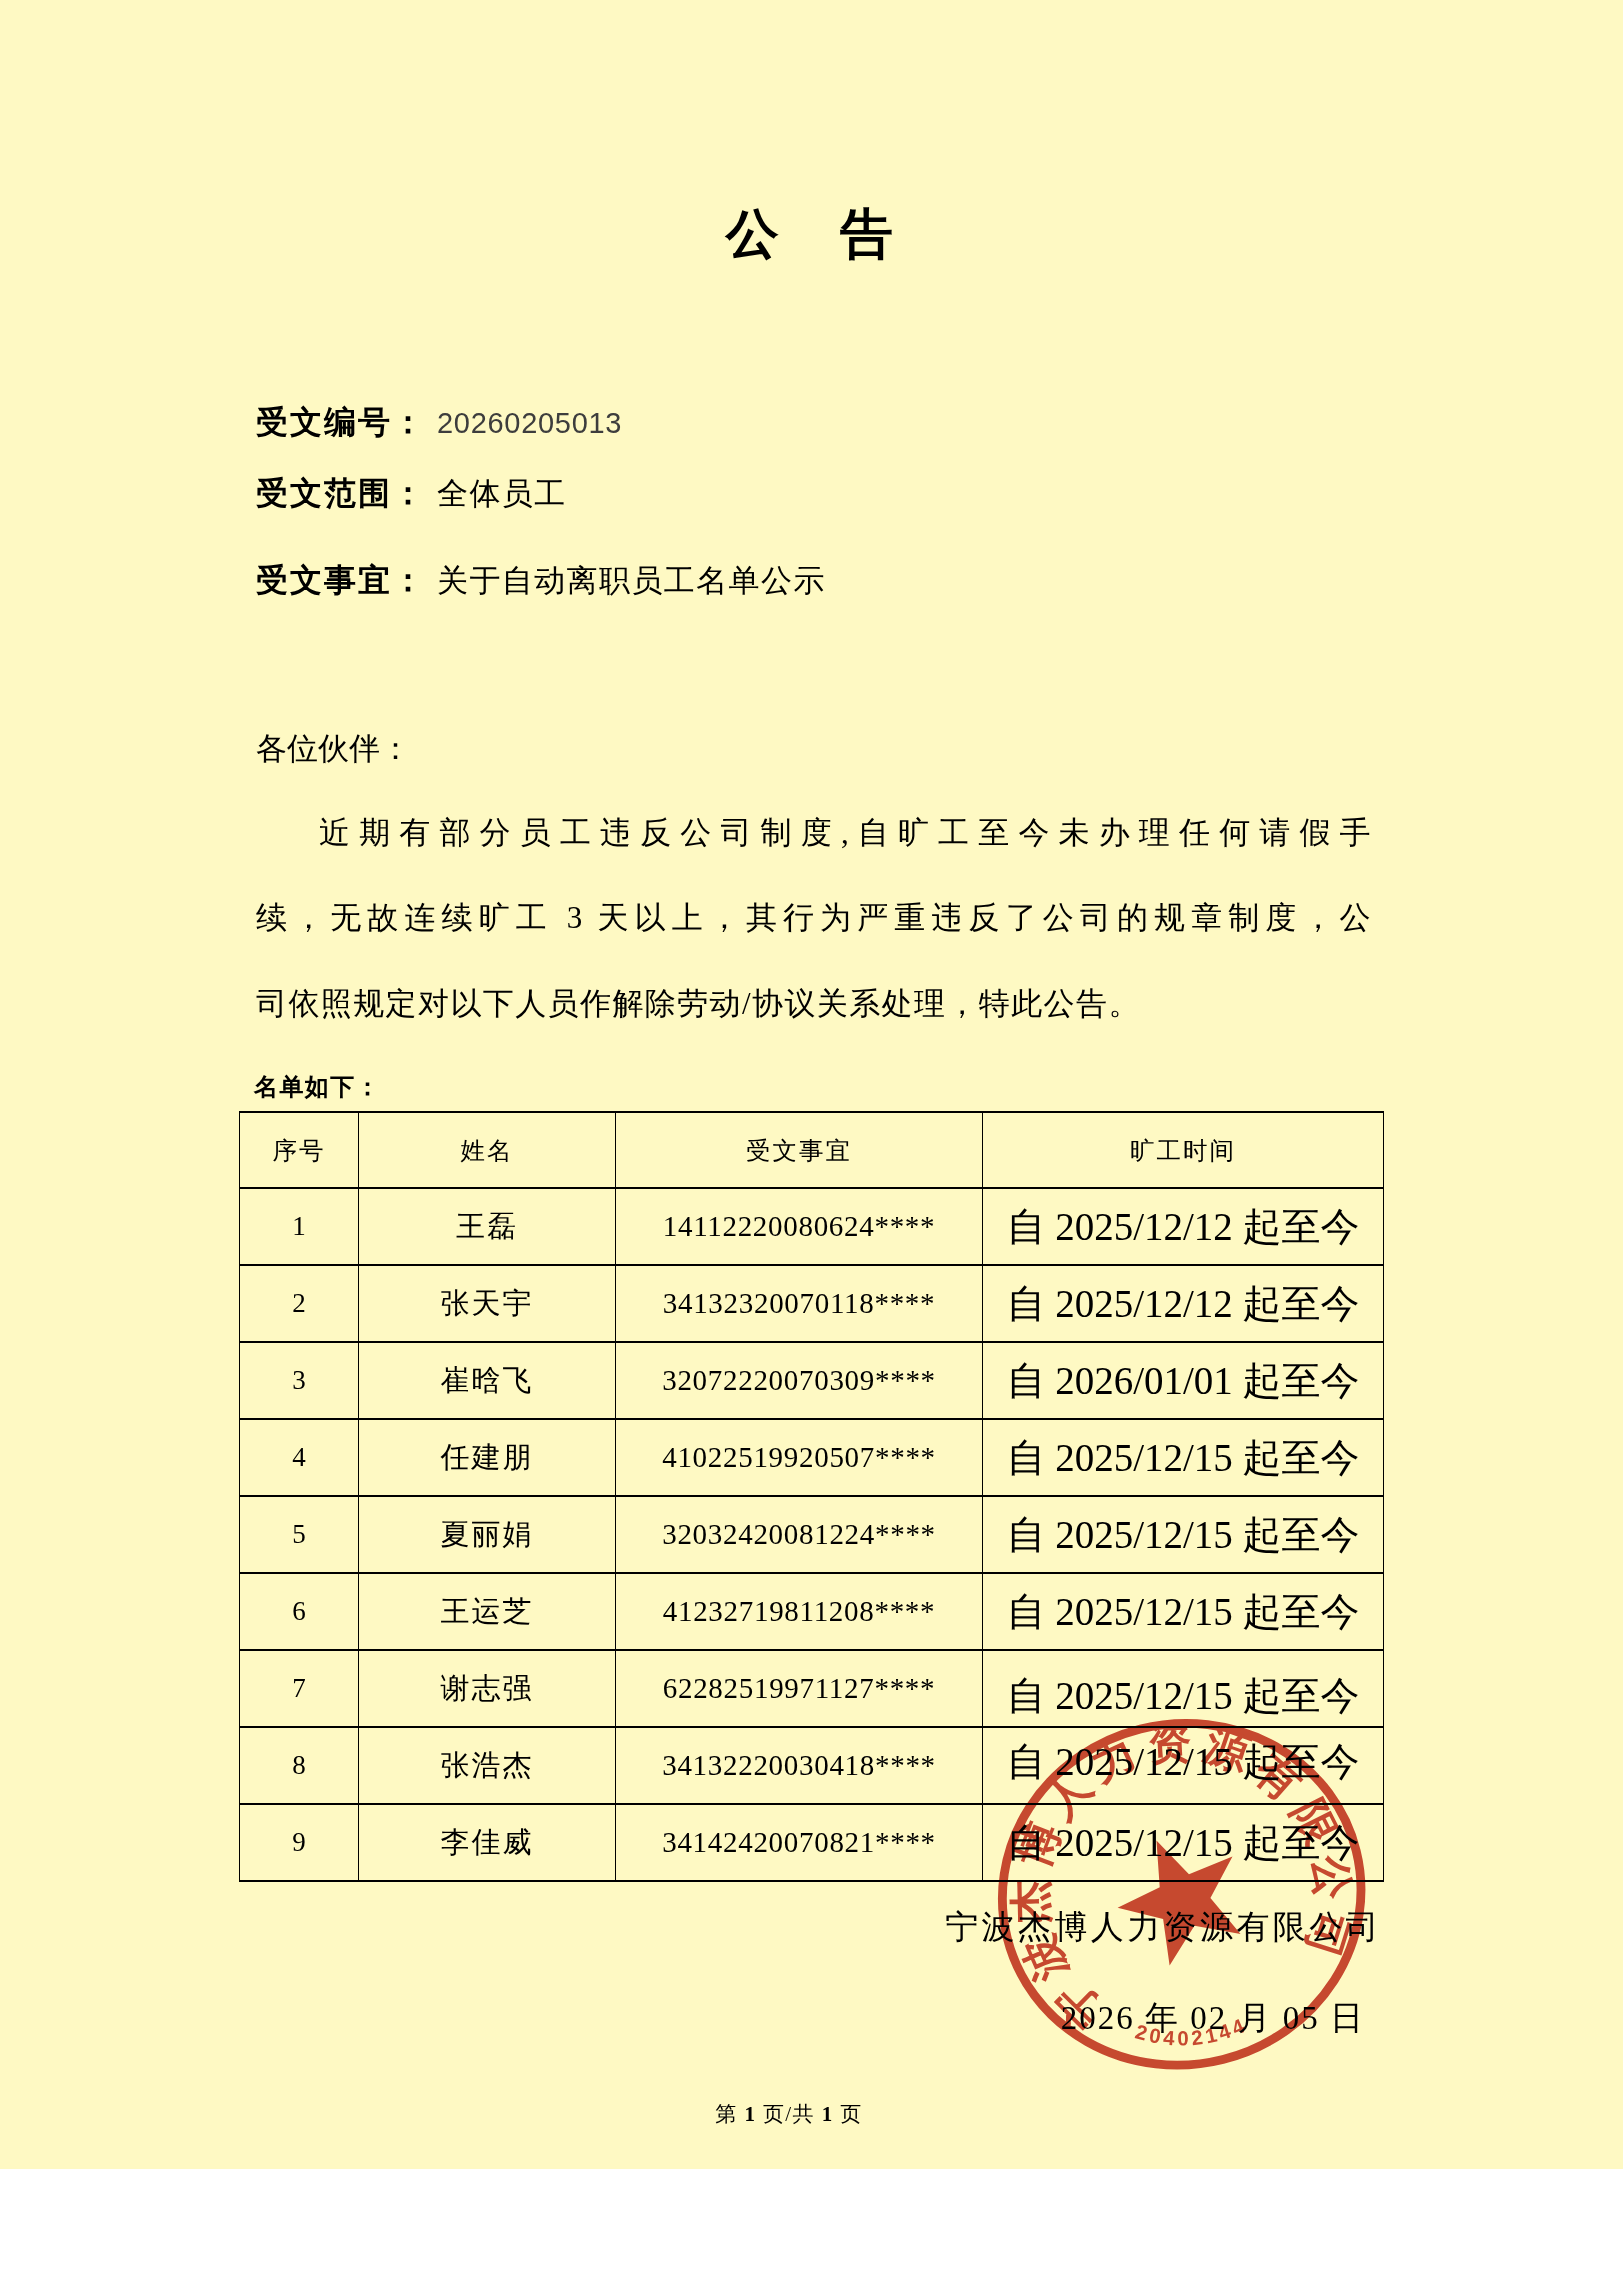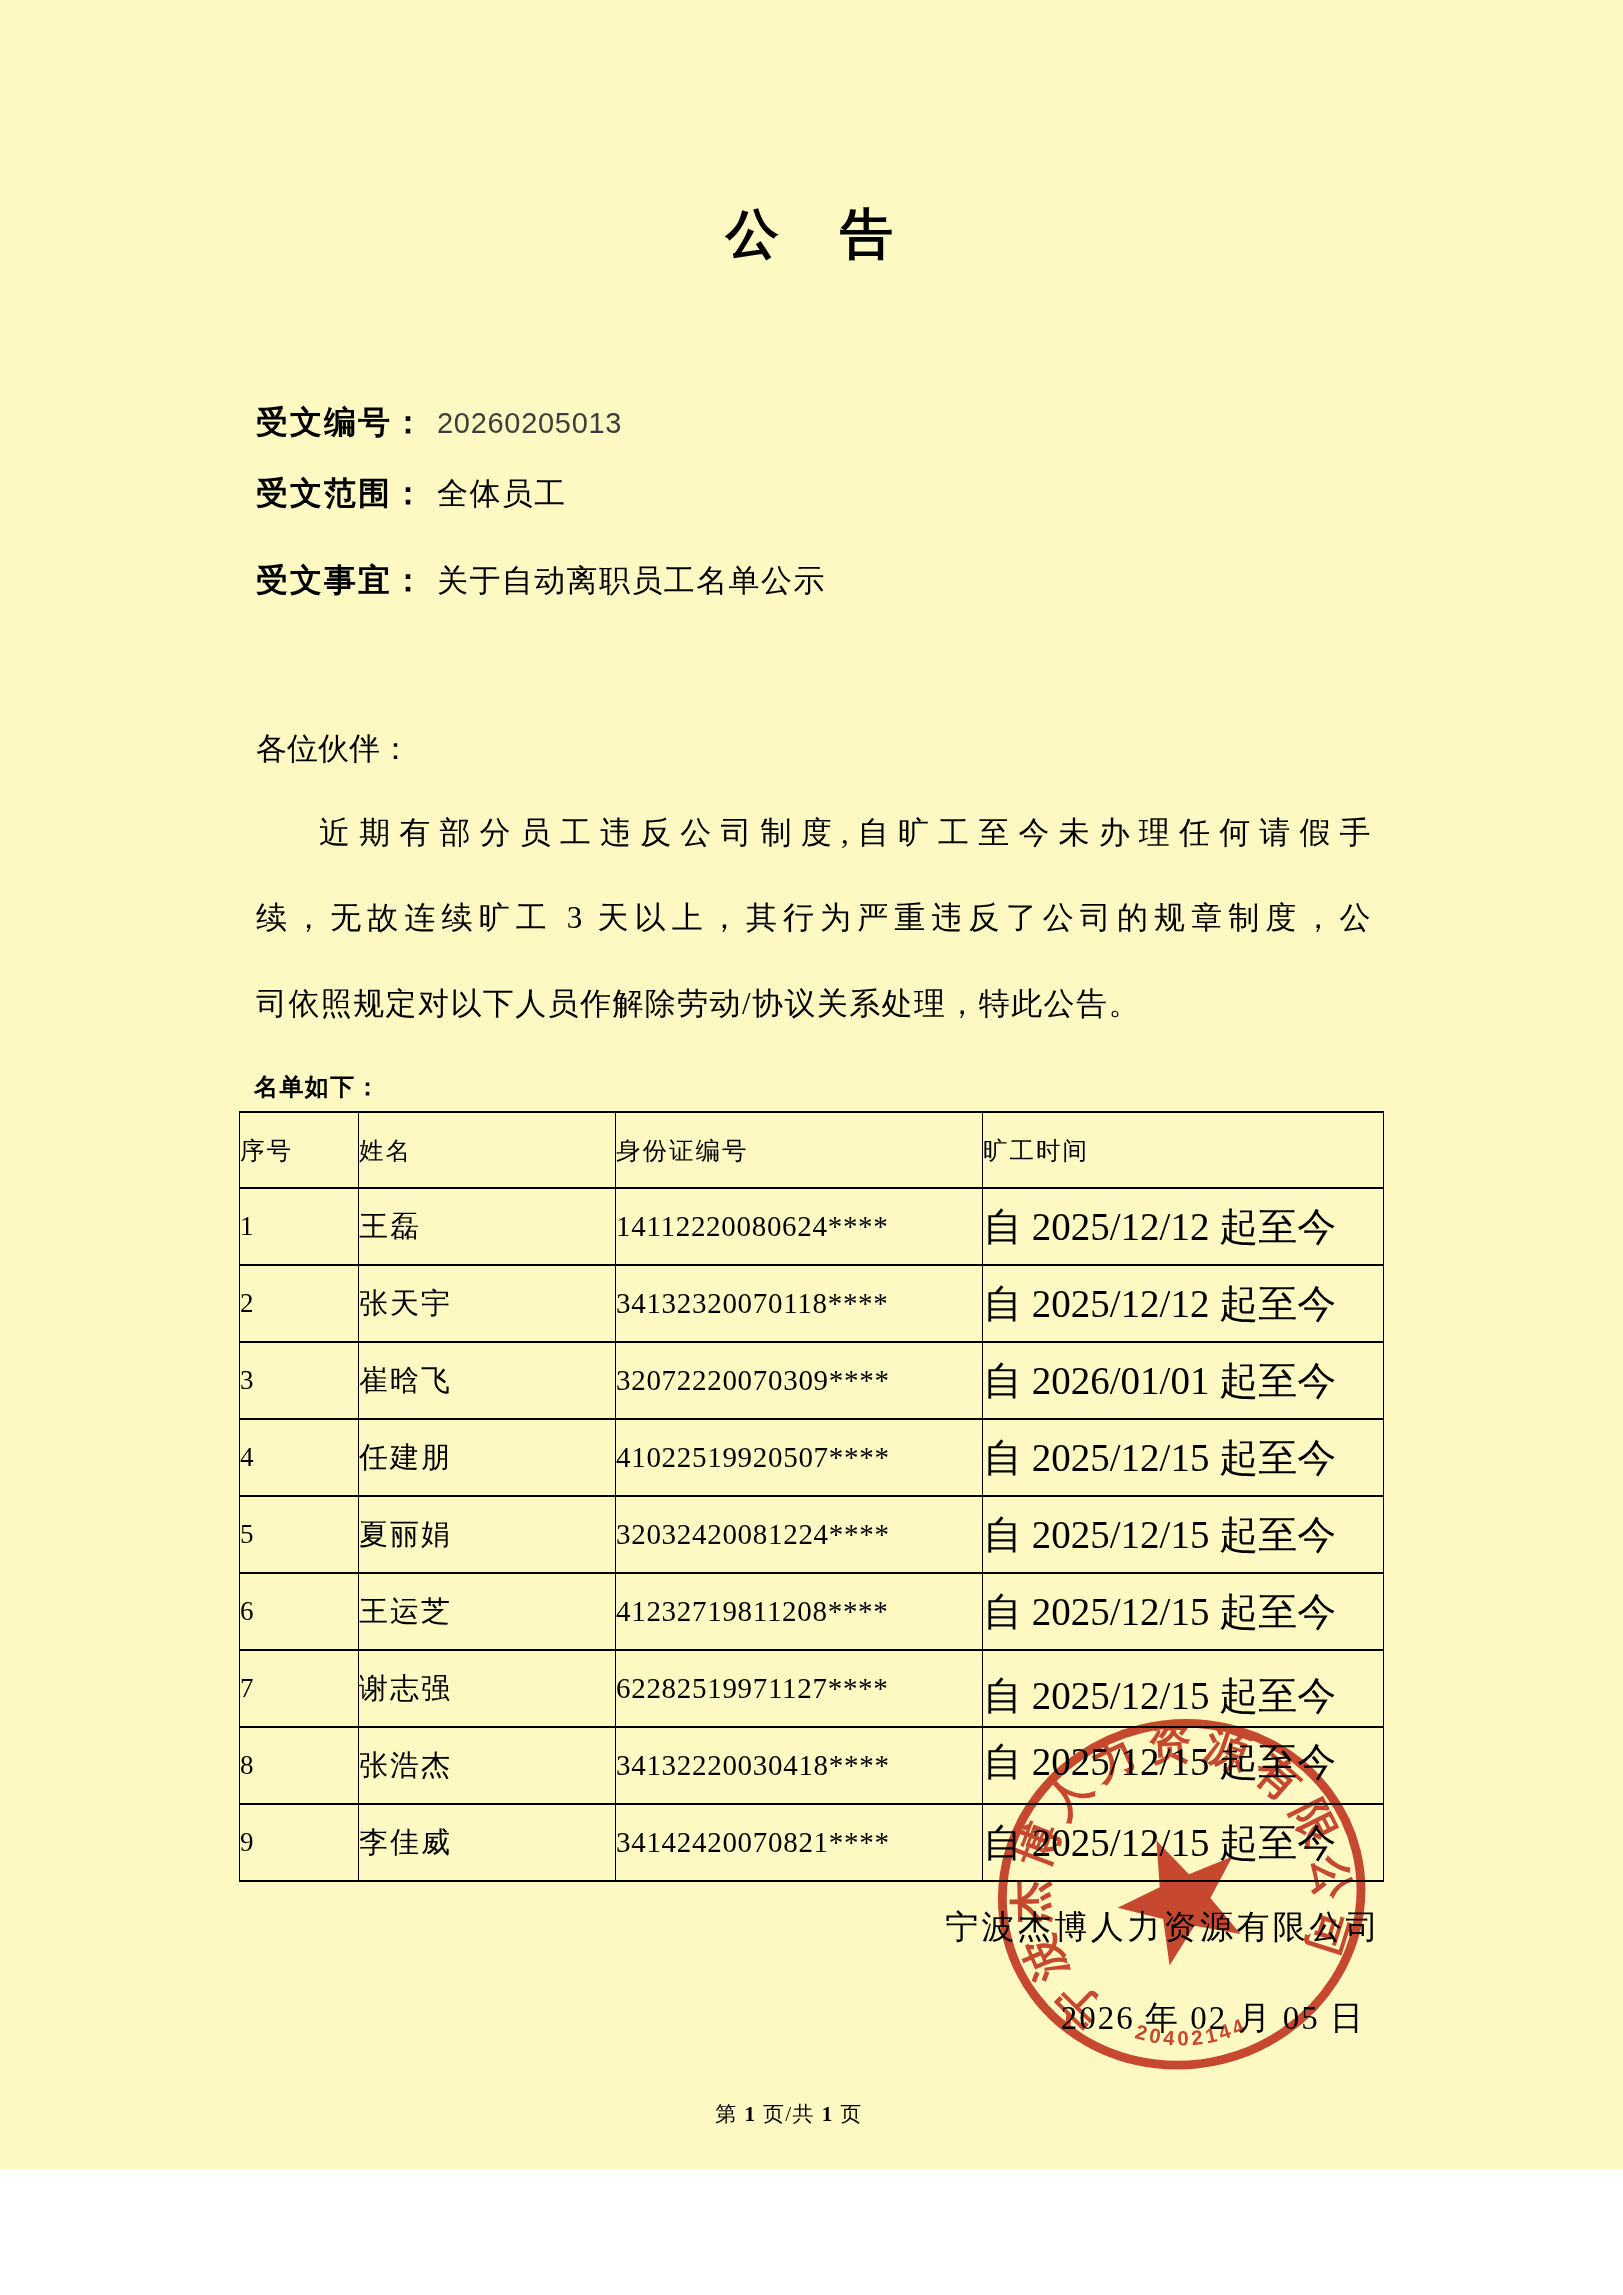--- a/index.html
+++ b/index.html
@@ -35,21 +35,21 @@
 
   .list-intro { position:absolute; left:254px; top:1065px; font-size:24px; font-weight:bold; line-height:44px; letter-spacing:1.4px; }
 
   table.roster {
     position:absolute; left:239px; top:1111px; width:1144px;
     border-collapse:collapse; table-layout:fixed; background:transparent;
   }
   table.roster th, table.roster td {
     border-top:2.7px solid #000; border-bottom:2.7px solid #000;
     border-left:1.4px solid #000; border-right:1.4px solid #000;
-    text-align:left; vertical-align:middle; overflow:hidden; white-space:nowrap;margin-top:35px;
+    text-align:center; vertical-align:middle; overflow:hidden; white-space:nowrap;margin-top:35px;
   }
   table.roster th { height:76px; font-weight:normal; font-size:24.5px; letter-spacing:2px; }
   table.roster td { height:77px; }
   td.cell-no   { font-size:27px; }
   td.cell-name { font-size:29px; letter-spacing:2px; }
   td.cell-id   { font-size:29px; letter-spacing:0.7px; }
   td.cell-date { font-size:39px; }
   tr.row-7 td.cell-date { vertical-align:bottom; padding-bottom:2.7px; }
   tr.row-8 td.cell-date { vertical-align:top; padding-top:6.8px; }
 
@@ -105,21 +105,21 @@
     <colgroup>
       <col style="width:119px">
         <col style="width:257px">
         <col style="width:367px">
         <col style="width:401px">
     </colgroup>
     <thead>
       <tr>
         <th>序号</th>
         <th>姓名</th>
-        <th>身份证编号</th>
+        <th>受文事宜</th>
         <th>旷工时间</th>
       </tr>
     </thead>
     <tbody>
       <tr>
         <td class="cell-no">1</td>
         <td class="cell-name">王磊</td>
         <td class="cell-id">14112220080624****</td>
         <td class="cell-date">自 2025/12/12 起至今</td>
       </tr>

